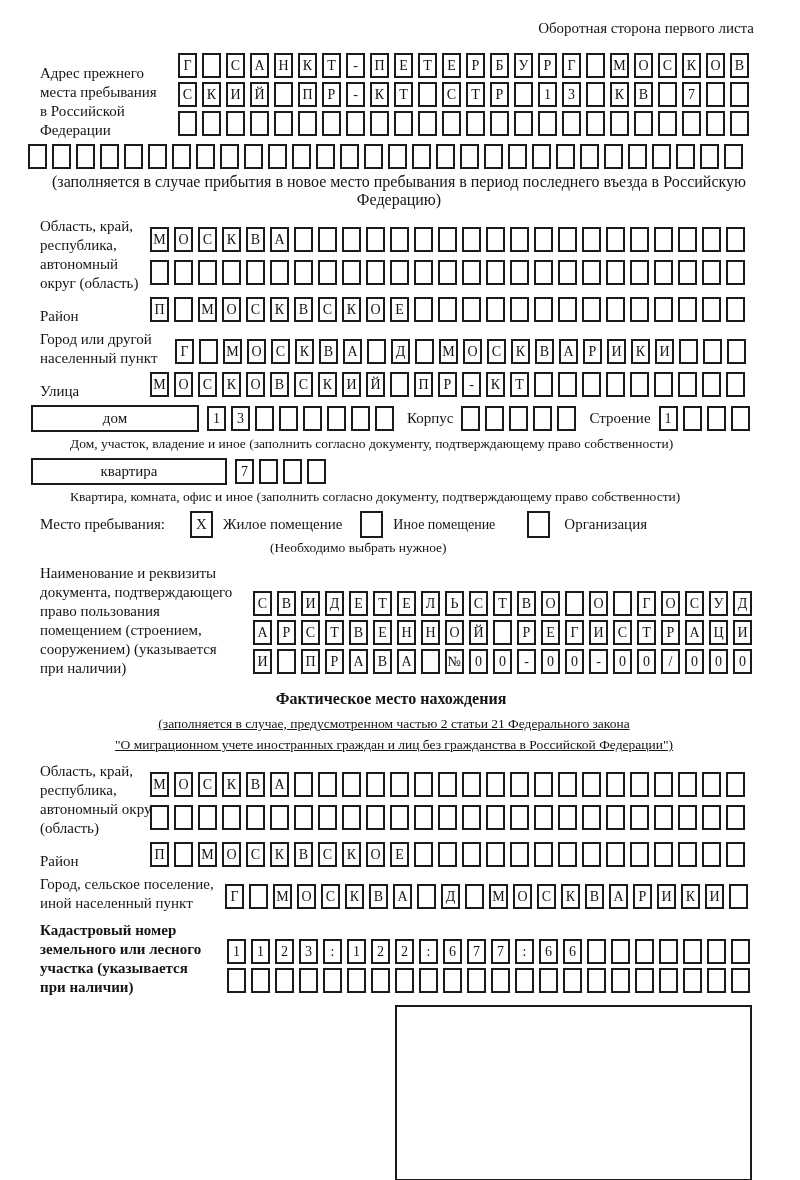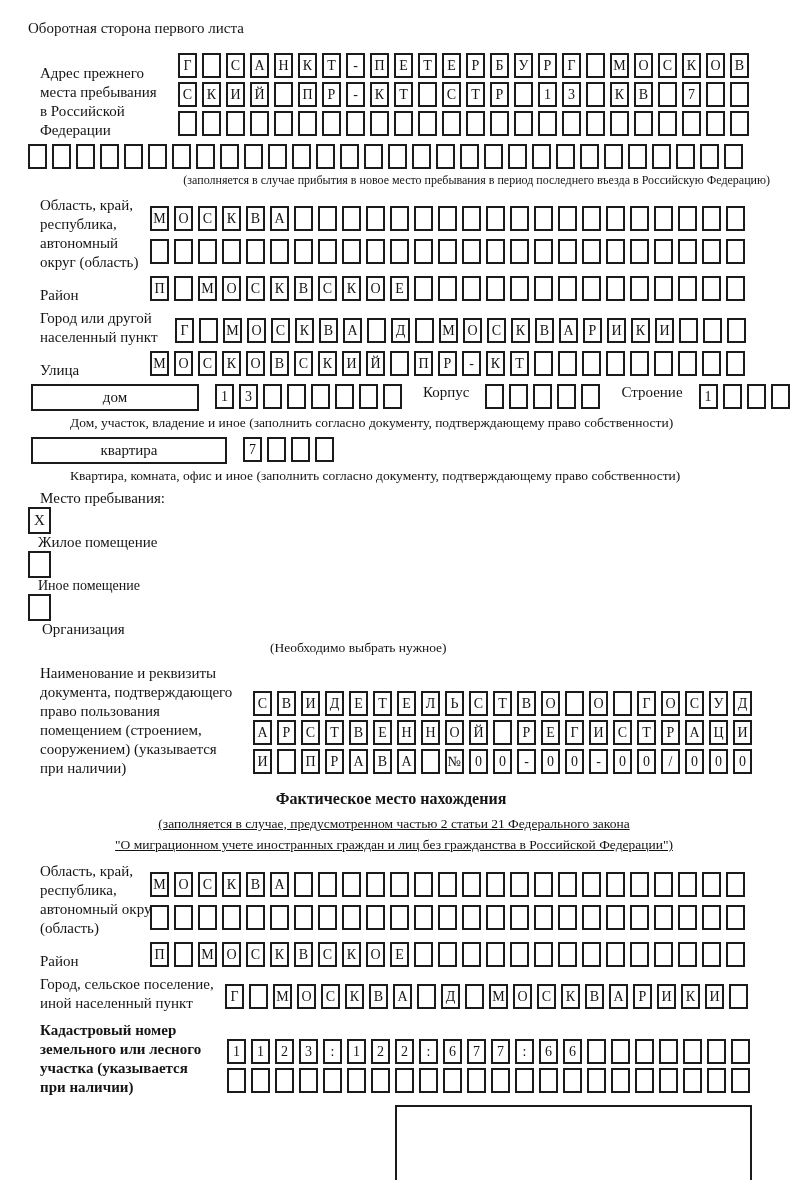--- a/index.html
+++ b/index.html
@@ -3,21 +3,21 @@
 <meta charset="utf-8">
 <style>
   html,body{margin:0;padding:0;background:#fff;}
   body{
     width:800px;height:1180px;overflow:hidden;
     font-family:"Liberation Serif","DejaVu Serif",serif;
     color:#141414;
   }
   .page{padding:0 0 0 28px;box-sizing:border-box;width:800px;}
   .header-note{
-    text-align:left;padding:20px 46px 0 0;font-size:15px;
+    text-align:right;padding:20px 46px 0 0;font-size:15px;
   }
   
   .cellrow{display:flex;margin-bottom:4px;}
   .cell{
     box-sizing:border-box;flex:0 0 19px;width:19px;height:25px;
     border:2px solid #1b1b1b;margin-right:5px;
     display:flex;align-items:center;justify-content:center;
     font-size:14px;line-height:1;background:#fff;
   }
   
@@ -29,37 +29,37 @@
   .flabel div{white-space:nowrap;}
   .rowscol{display:flex;flex-direction:column;}
   .rowscol .cellrow{margin-bottom:8px;}
   .w150{width:150px;} .w122{width:122px;} .w147{width:147px;}
   .w225{width:225px;} .w197{width:197px;} .w199{width:199px;font-weight:bold;}
   .sec-title{
     text-align:center;font-weight:bold;font-size:16px;
     margin:6px 46px 6px 0;
   }
   .footnote{
-    font-size:12px;text-align:right;margin:0 30px 8px 0;
+    font-size:16px;text-align:center;margin:0 30px 8px 0;
   }
   .caption-left{
     font-size:13.5px;margin:0 0 6px 42px;
   }
   
-  .inline-row{display:flex;align-items:flex-start;margin-bottom:4px;gap:8px;}
+  .inline-row{display:flex;align-items:center;margin-bottom:4px;}
   .namedbox{
     box-sizing:border-box;border:2px solid #1b1b1b;height:27px;
     display:flex;align-items:center;justify-content:center;
     font-size:15px;margin:0 8px 0 3px;background:#fff;
   }
   .housebox{width:168px;}
   .aptbox{width:196px;}
   .inline-label{font-size:15px;margin:0 8px;}
   
-  .stay-row{display:flex;margin:2px 0 2px 0;flex-direction:column;}
+  .stay-row{display:flex;align-items:center;margin:2px 0 2px 0;}
   .stay-label{font-size:15px;padding-left:12px;width:150px;flex-shrink:0;}
   .cb{
     box-sizing:border-box;width:23px;height:27px;border:2px solid #1b1b1b;
     display:flex;align-items:center;justify-content:center;
     font-size:15px;flex-shrink:0;background:#fff;
   }
   .opt1{margin:0 18px 0 10px;font-size:15px;}
   .opt2{margin:0 32px 0 10px;font-size:14px;}
   .opt3{margin:0 0 0 14px;font-size:15px;}
   .stay-note{font-size:13.5px;margin:0 0 8px 242px;}

